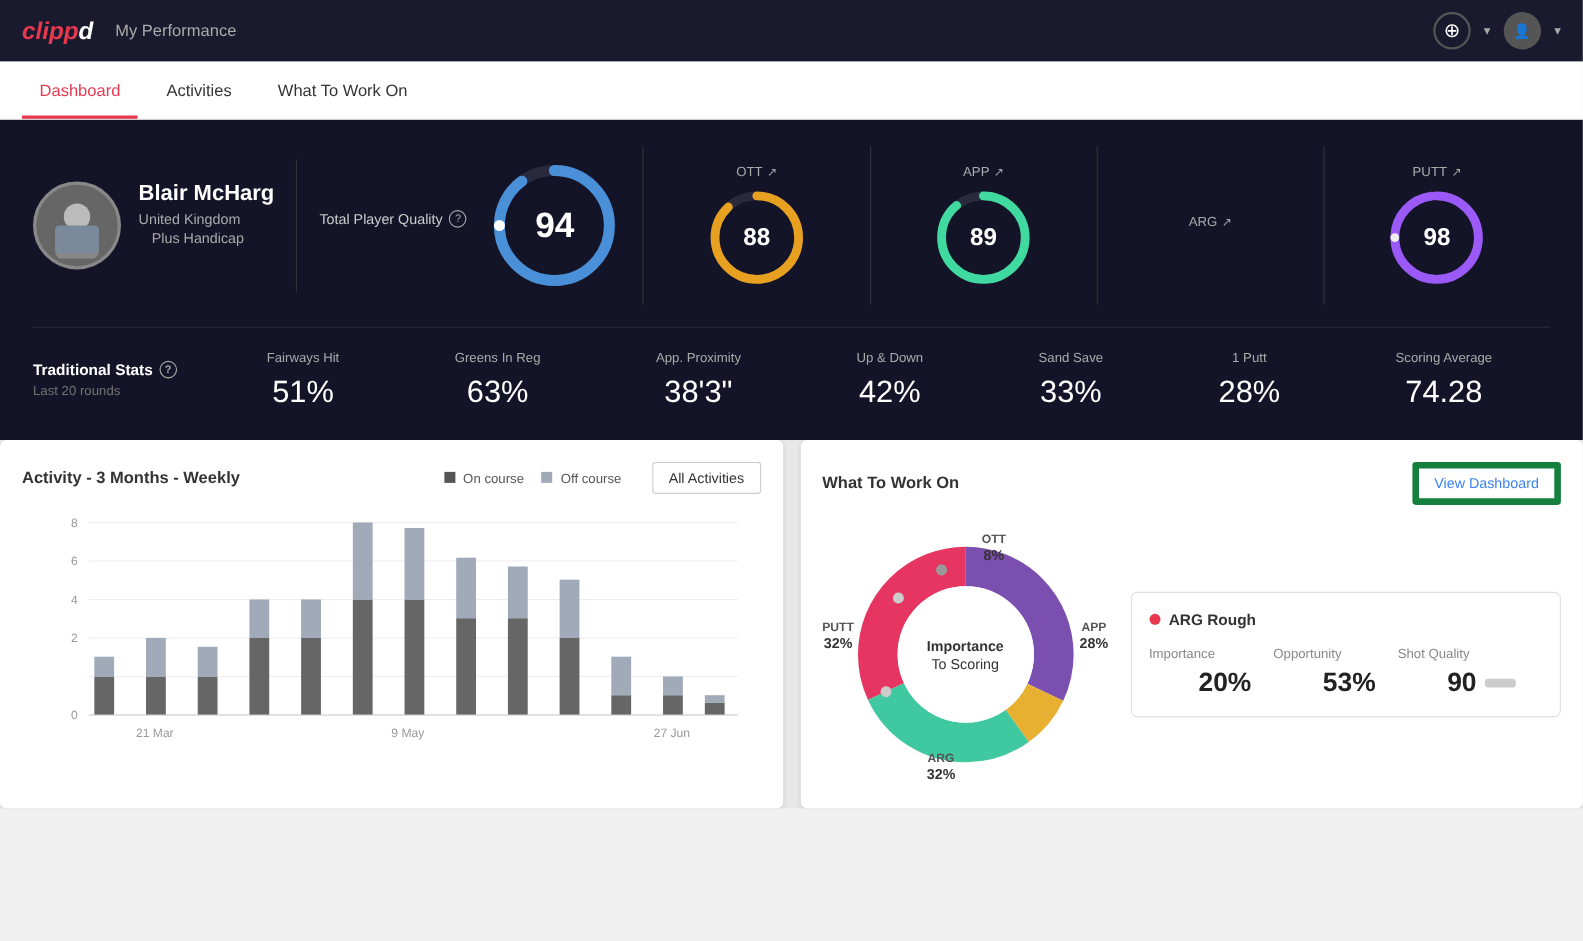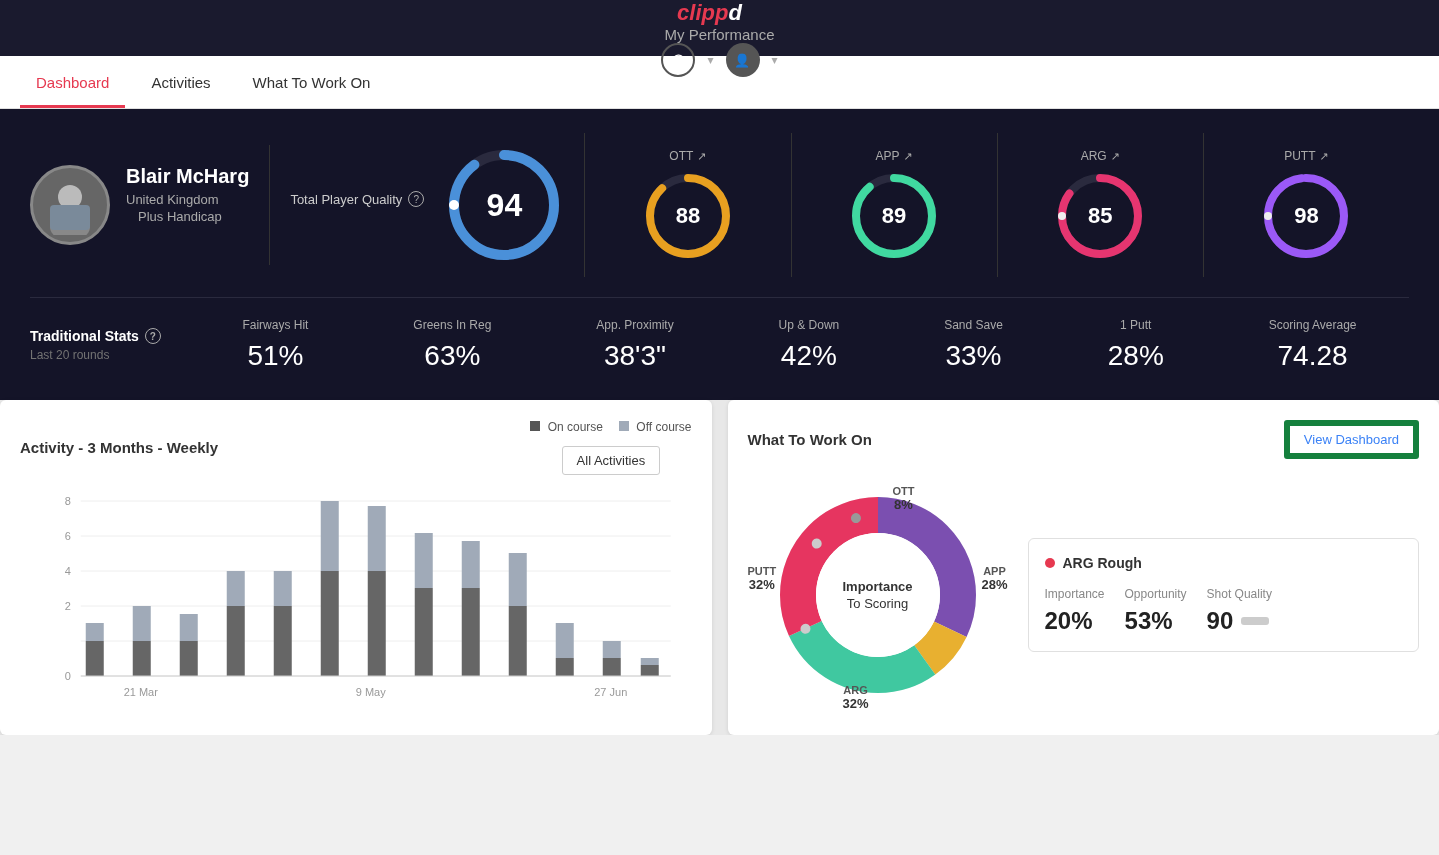--- a/index.html
+++ b/index.html
@@ -5,21 +5,20 @@
     * { box-sizing: border-box; margin: 0; padding: 0; }
     body { font-family: -apple-system, BlinkMacSystemFont, 'Segoe UI', sans-serif; background: #f0f0f0; color: #fff; }
 
     
     .header {
       background: #1a1a2e;
       display: flex;
       align-items: center;
       padding: 0 20px;
       height: 56px;
-      flex-direction: column;
     }
     .logo {
       font-size: 22px;
       font-weight: 700;
       color: #e63950;
       margin-right: 20px;
       font-style: italic;
     }
     .logo span { color: #fff; }
     .header-title {
@@ -311,21 +310,21 @@
     }
     .arg-stats {
       display: flex;
       gap: 20px;
     }
     .arg-stat {
       display: flex;
       flex-direction: column;
     }
     .arg-stat-label { font-size: 12px; color: #888; margin-bottom: 6px; }
-    .arg-stat-value { font-size: 24px; font-weight: 700; color: #222; }
+    .arg-stat-value { font-size: 24px; font-weight: 700; color: #222; margin-left: 45px; }
   </style>
 </head>
 <body>
 
 <div class="header">
   <div class="logo">clipp<span>d</span></div>
   <div class="header-title">My Performance</div>
   <div class="header-actions">
     <button class="header-btn">⊕</button>
     <span style="font-size:12px;color:#aaa;">▾</span>
@@ -409,28 +408,20 @@
           </svg>
           <div class="ring-value">89</div>
         </div>
       </div>
 
       <div class="score-card">
         <div class="score-card-label">
           <span>ARG</span>
           <span class="arrow">↗</span>
         </div>
-        <div class="ring-container">
-          <svg viewBox="0 0 90 90">
-            <circle cx="45" cy="45" r="38" fill="none" stroke="#2a2a3e" stroke-width="8"></circle>
-            <circle cx="45" cy="45" r="38" fill="none" stroke="#e63570" stroke-width="8" stroke-dasharray="203 239" stroke-linecap="round"></circle>
-            <circle cx="45" cy="7" r="4" fill="#eee"></circle>
-          </svg>
-          <div class="ring-value">85</div>
-        </div>
       </div>
 
       <div class="score-card" style="border-right:none;">
         <div class="score-card-label">
           <span>PUTT</span>
           <span class="arrow">↗</span>
         </div>
         <div class="ring-container">
           <svg viewBox="0 0 90 90">
             <circle cx="45" cy="45" r="38" fill="none" stroke="#2a2a3e" stroke-width="8"></circle>
@@ -483,21 +474,21 @@
       </div>
     </div>
   </div>
 </div>
 
 <div class="panels">
 
   <div class="panel">
     <div class="chart-header">
       <span class="chart-title">Activity - 3 Months - Weekly</span>
-      <div style="display:flex; align-items:center; gap:12px;flex-direction:column;">
+      <div style="display:flex; align-items:center; gap:28px;">
         <div class="legend">
           <span>
             <span class="legend-dot" style="background:#555;"></span>
             <span>On course</span>
           </span>
           <span>
             <span class="legend-dot" style="background:#a0aab8;"></span>
             <span>Off course</span>
           </span>
         </div>

